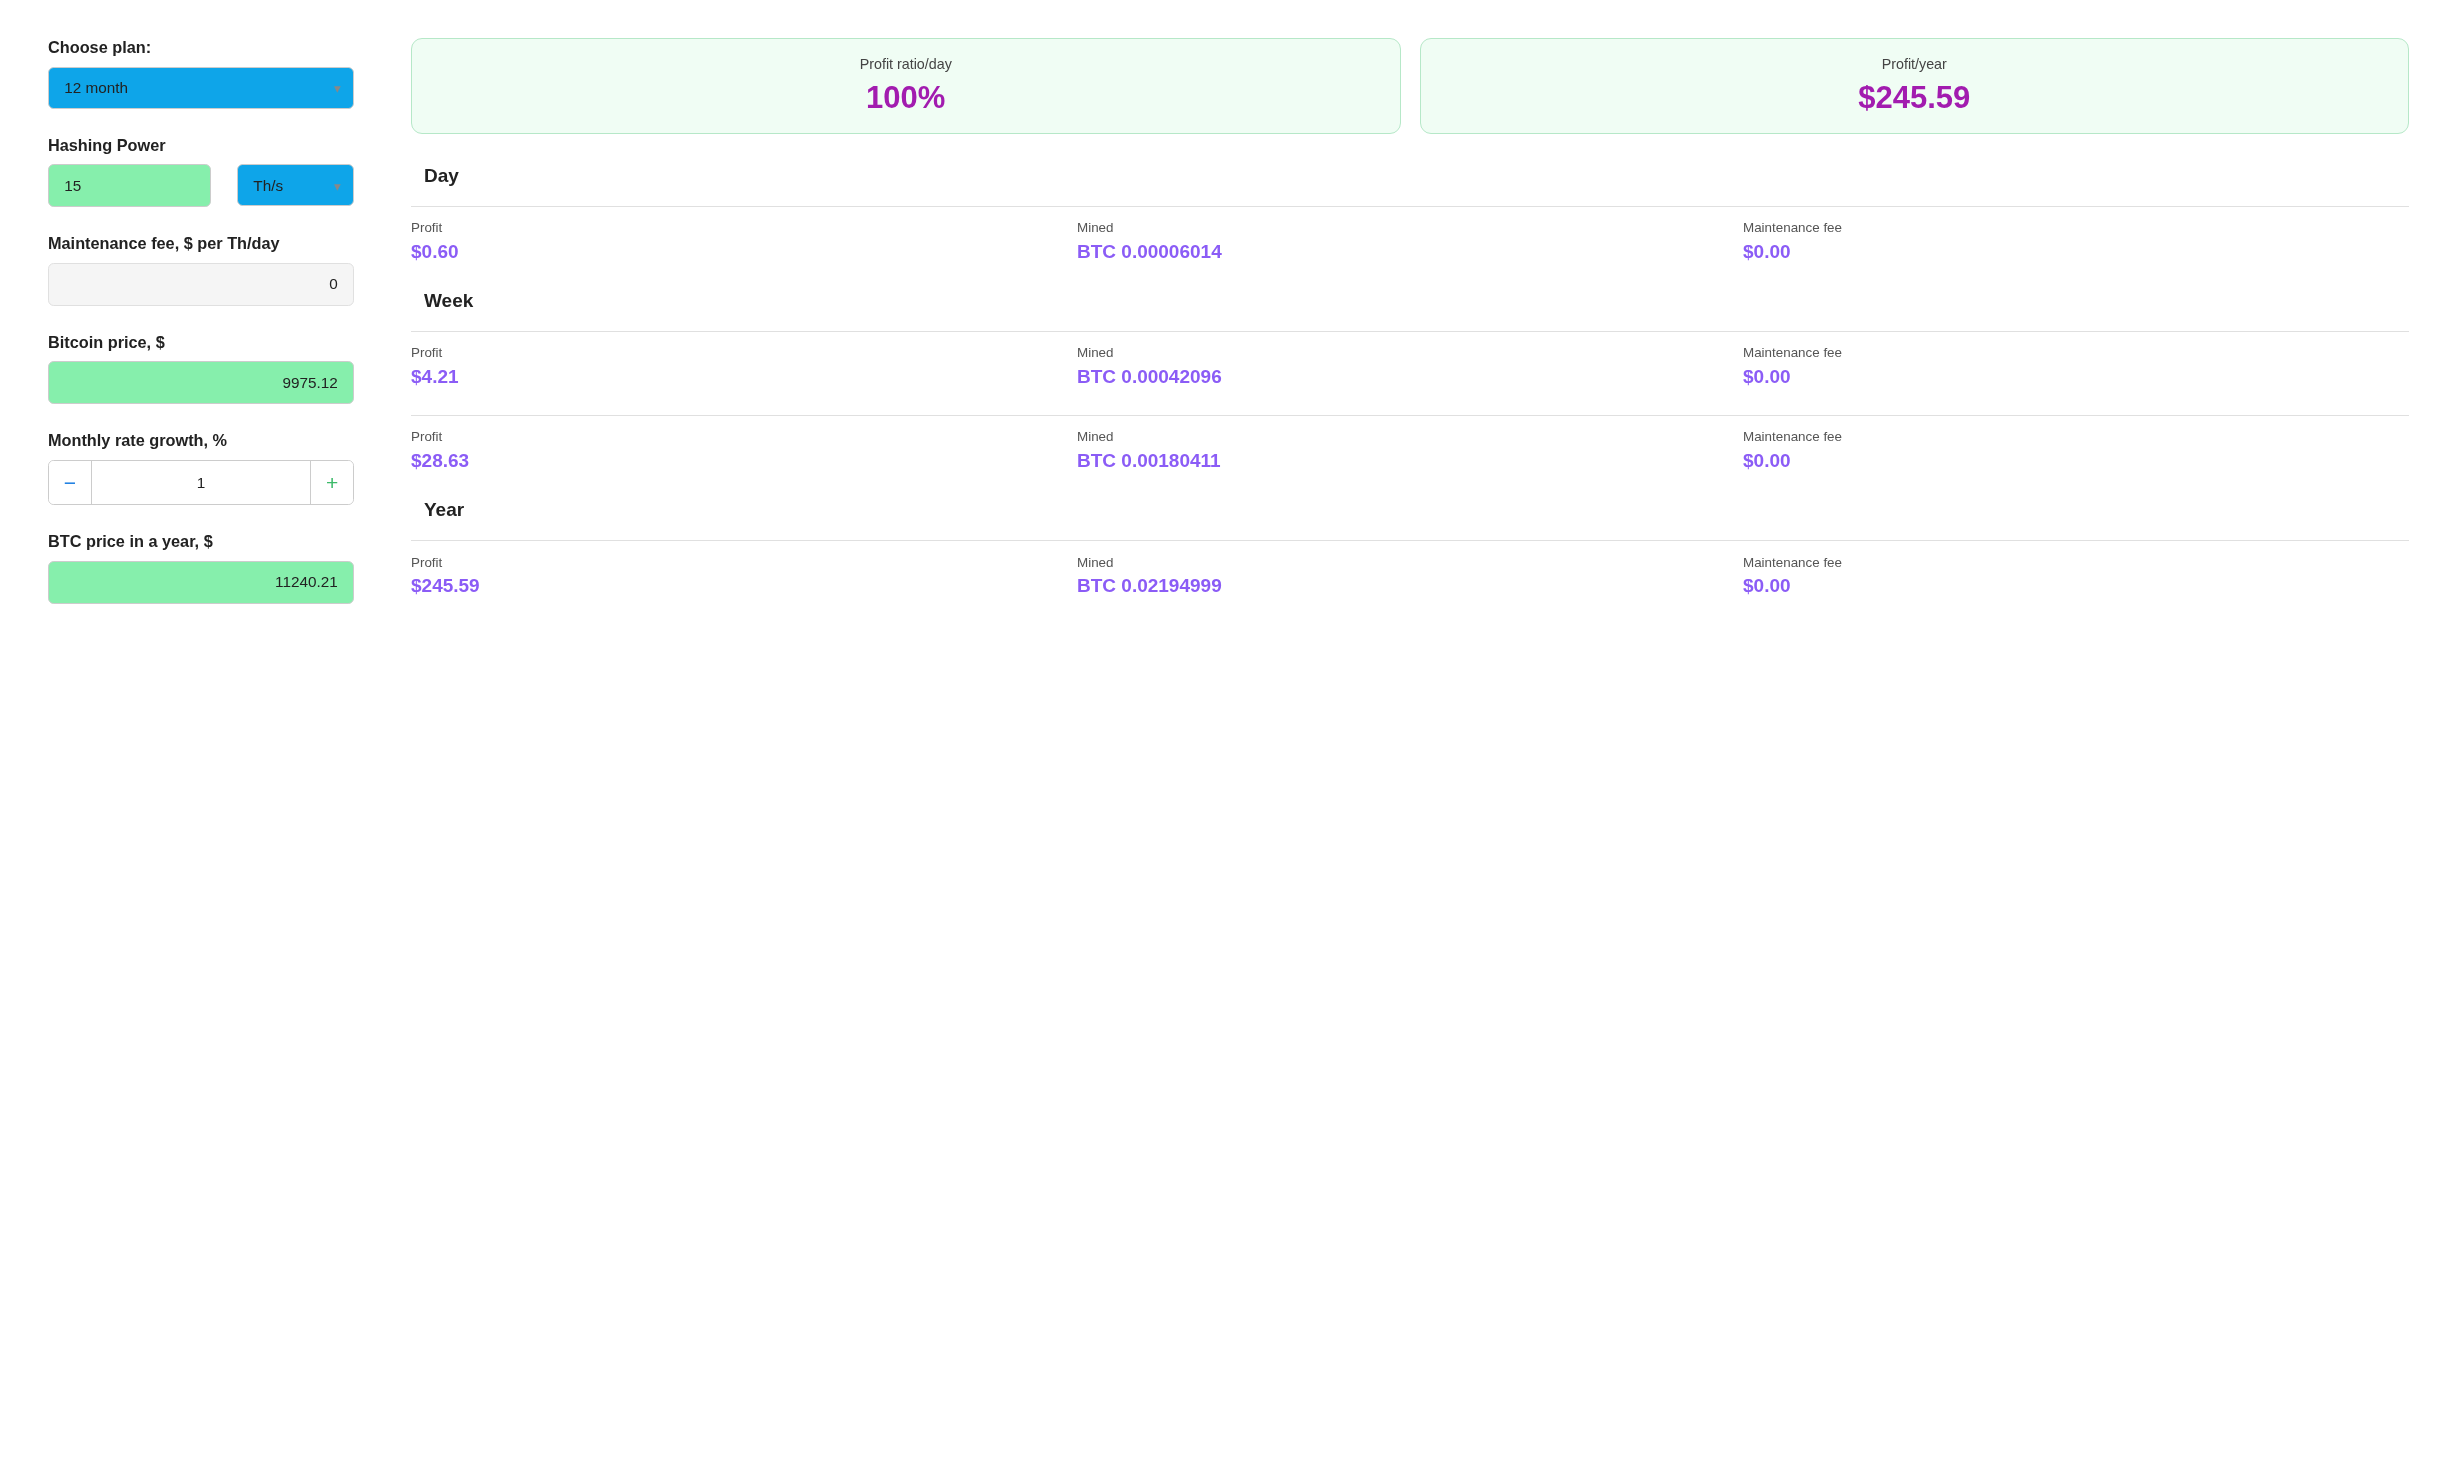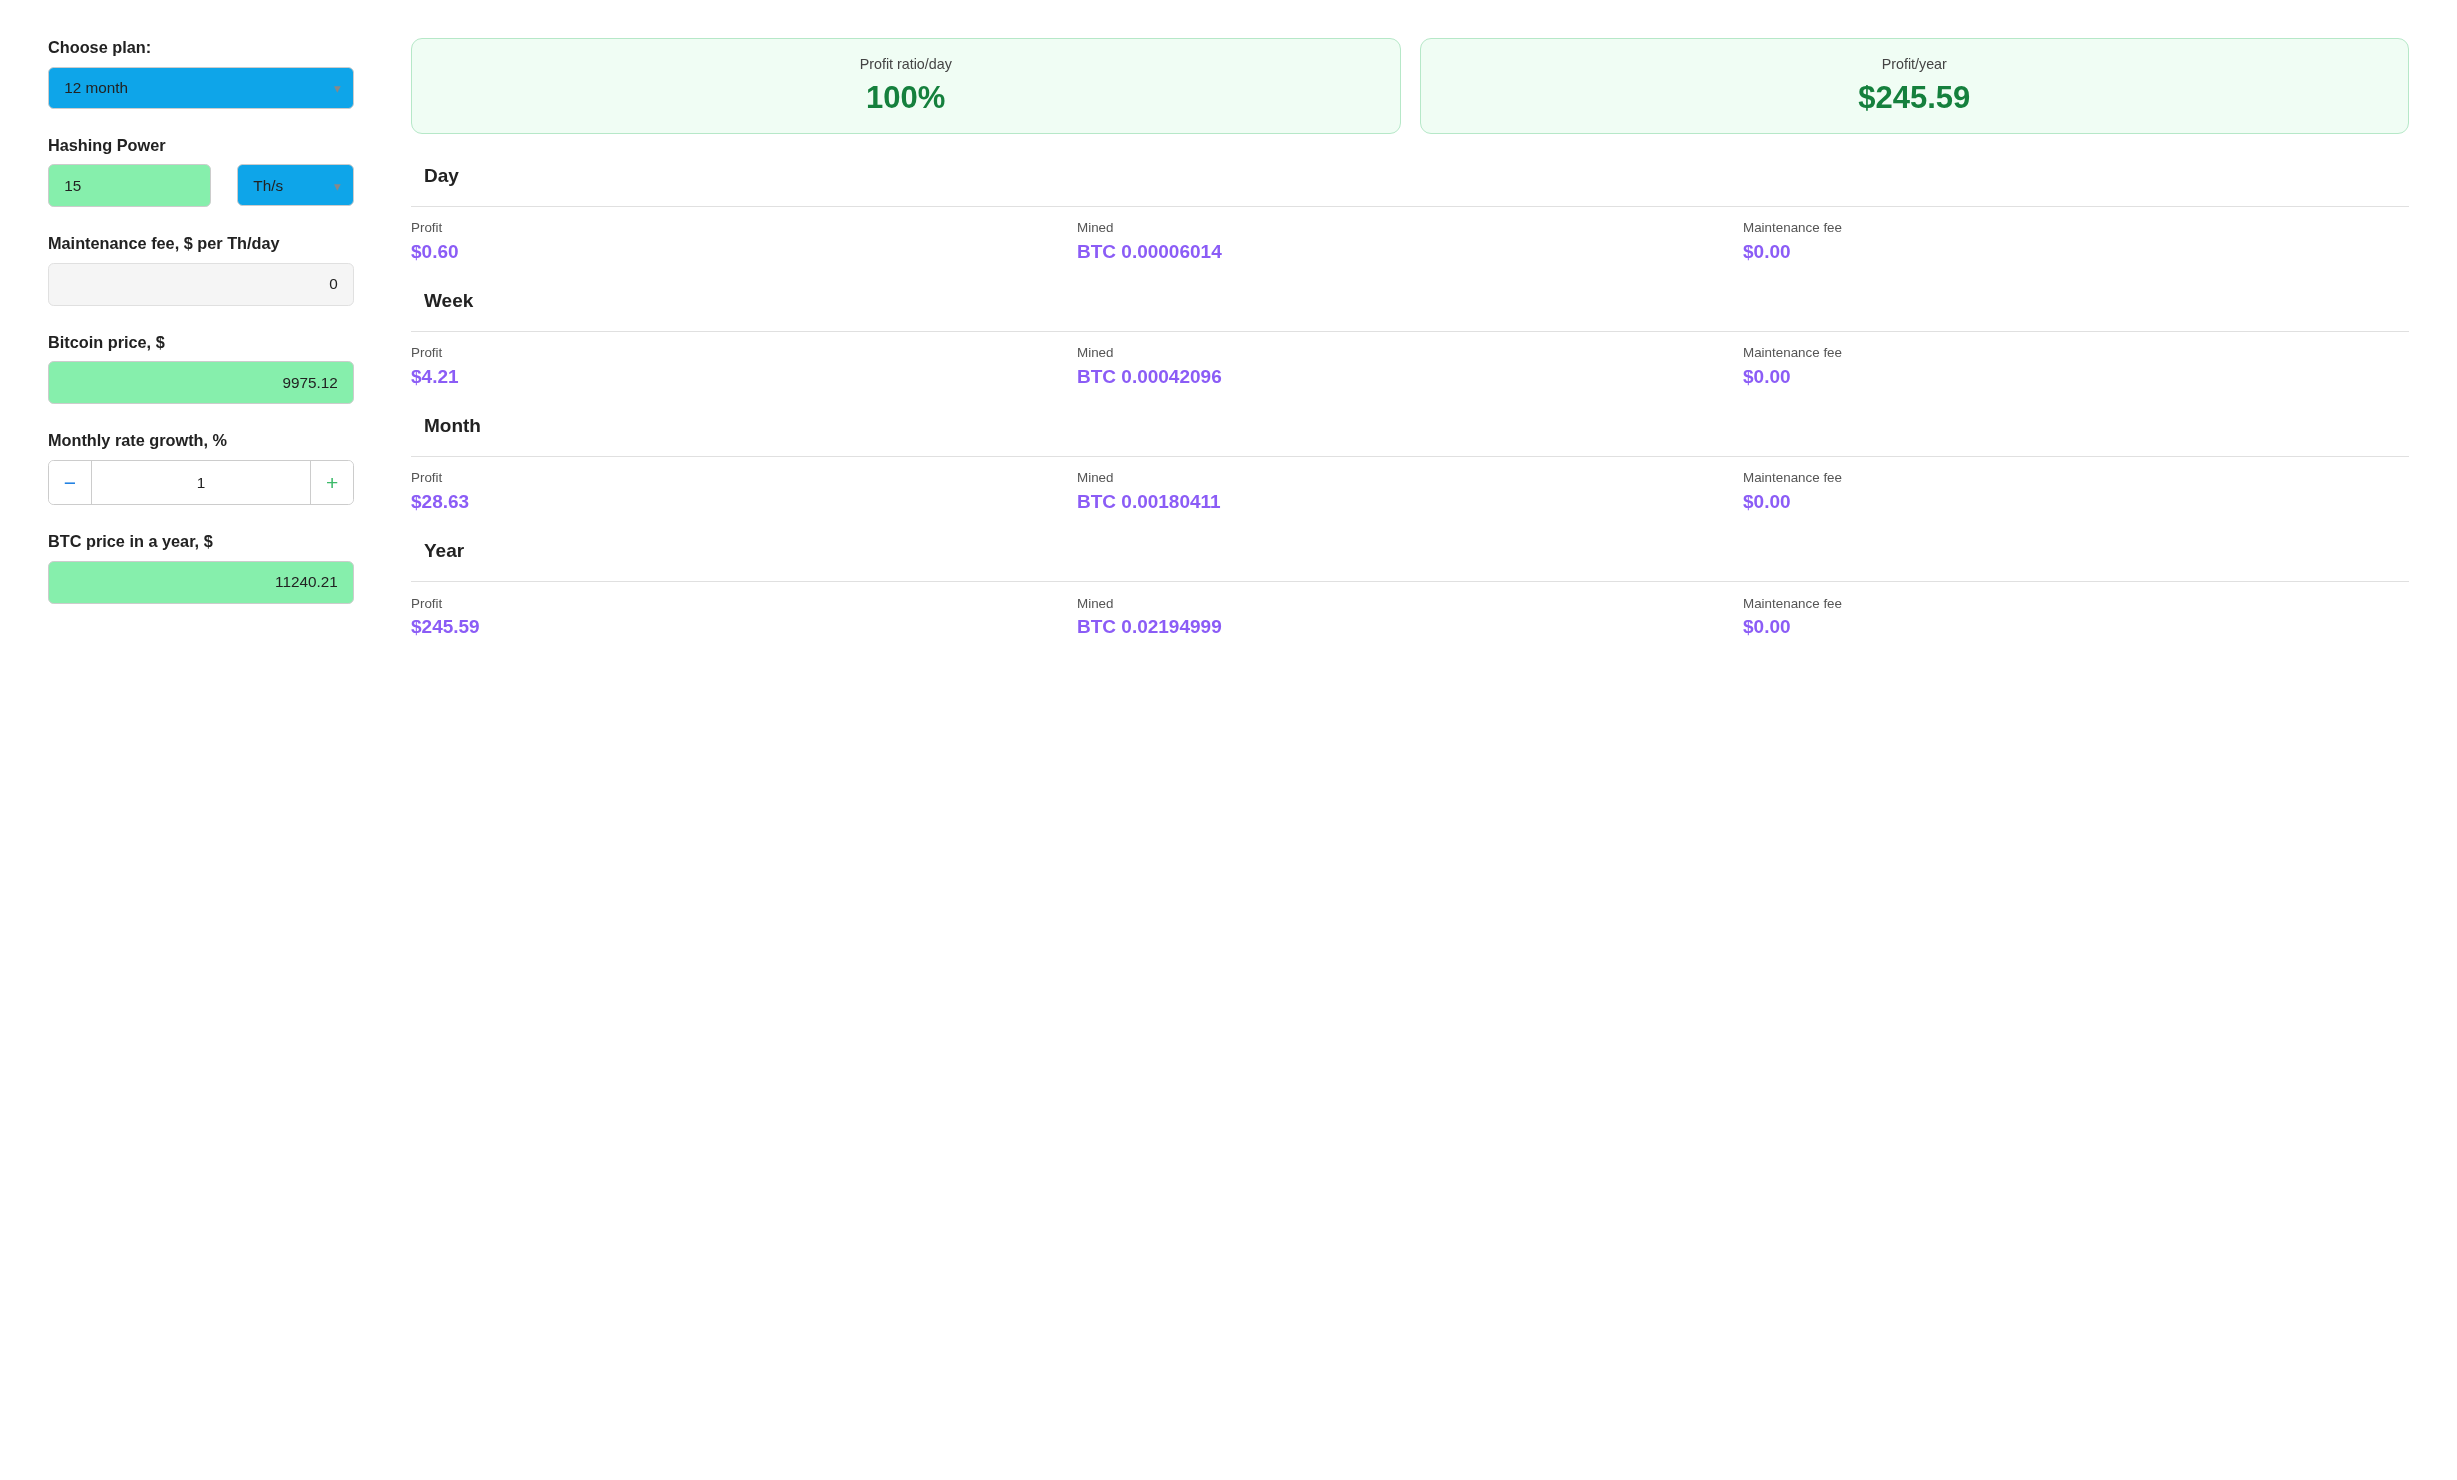--- a/index.html
+++ b/index.html
@@ -130,21 +130,21 @@
       text-align: center;
     }
     .summary-card .card-label {
       font-size: 14.3px;
       color: #444;
       margin-bottom: 7.6px;
     }
     .summary-card .card-value {
       font-size: 31px;
       font-weight: bold;
-      color: #15803d;
+      color: #a21caf;
     }
 
     .period-section {
       margin-bottom: 27px;
     }
     .period-title {
       font-size: 19px;
       font-weight: bold;
       margin-bottom: 11.5px;
       padding-bottom: 7.6px;
@@ -280,21 +280,20 @@
           <div class="col-label">Mined</div>
           <div class="col-value">BTC 0.00042096</div>
         </div>
         <div class="period-col">
           <div class="col-label">Maintenance fee</div>
           <div class="col-value">$0.00</div>
         </div>
       </div>
     </div>
         <div class="period-section">
-      <div class="period-title">Month</div>
       <hr class="period-divider">
       <div class="period-row">
         <div class="period-col">
           <div class="col-label">Profit</div>
           <div class="col-value">$28.63</div>
         </div>
         <div class="period-col">
           <div class="col-label">Mined</div>
           <div class="col-value">BTC 0.00180411</div>
         </div>

